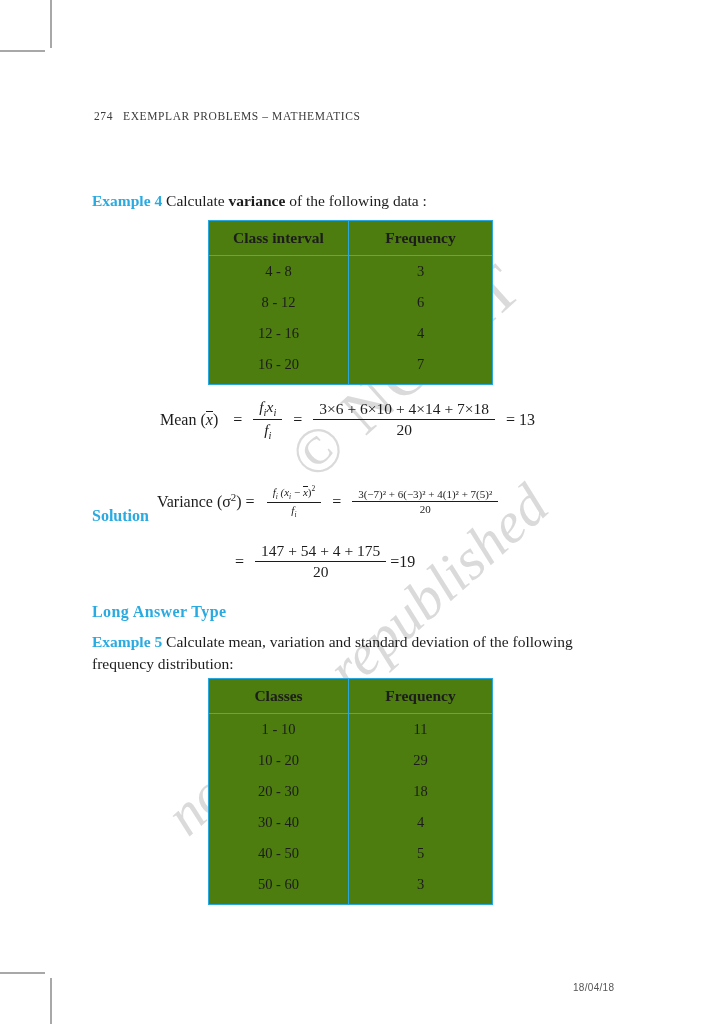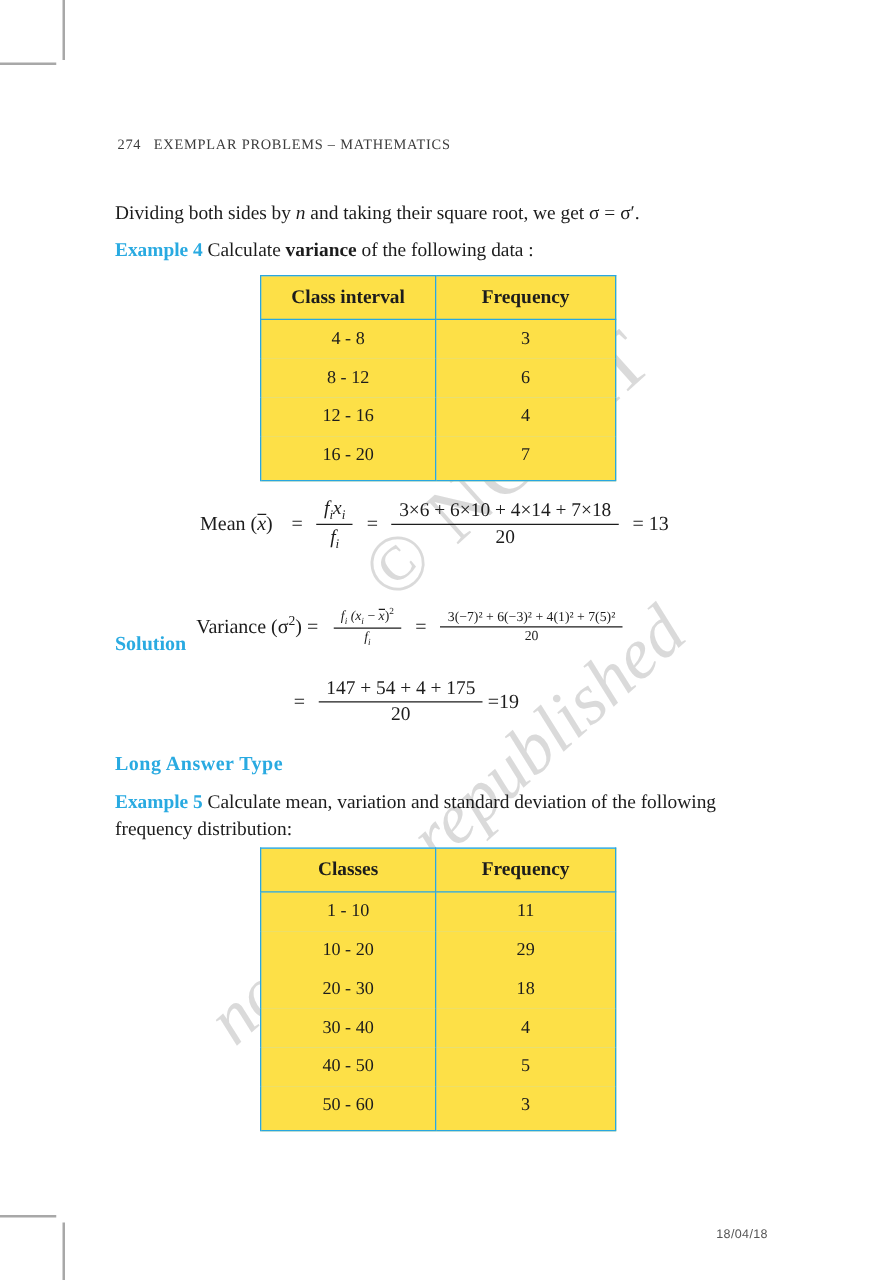--- a/index.html
+++ b/index.html
@@ -107,21 +107,21 @@
     border-collapse: collapse;
     background: #a9ddf5;
     border: 1.6px solid #29a7e0;
     table-layout: fixed;
   }
   .data-table td, .data-table th {
     border: 1.4px solid #29a7e0;
     text-align: center;
     color: #1c1c1c;
     font-family: "Liberation Serif", serif;
-    background: #fde047;
+    background: #4d7c0f;
   }
   .data-table th {
     font-size: 15.5px;
     font-weight: bold;
     height: 30px;
     padding: 2px 0;
   }
   .data-table td {
     font-size: 14.5px;
     height: 31px;
@@ -228,21 +228,20 @@
     <div class="wm-text wm-ncert">© NCERT</div>
     <div class="wm-text wm-repub">not to be republished</div>
   </div>
 
   <div class="content">
 
     <div class="running-head">
       <span class="pagenum">274</span><span>EXEMPLAR PROBLEMS – MATHEMATICS</span>
     </div>
 
-    <div class="para p-dividing"><span>Dividing both sides by </span><span class="ital">n</span><span> and taking their square root, we get σ = σ′.</span></div>
 
     <div class="para p-example4"><span class="lbl-blue">Example 4</span><span>  Calculate </span><span class="bold">variance</span><span> of the following data :</span></div>
 
     <table class="data-table" id="table1">
       <colgroup>
           <col class="c1">
           <col class="c2">
         </colgroup>
       <thead>
         <tr>

